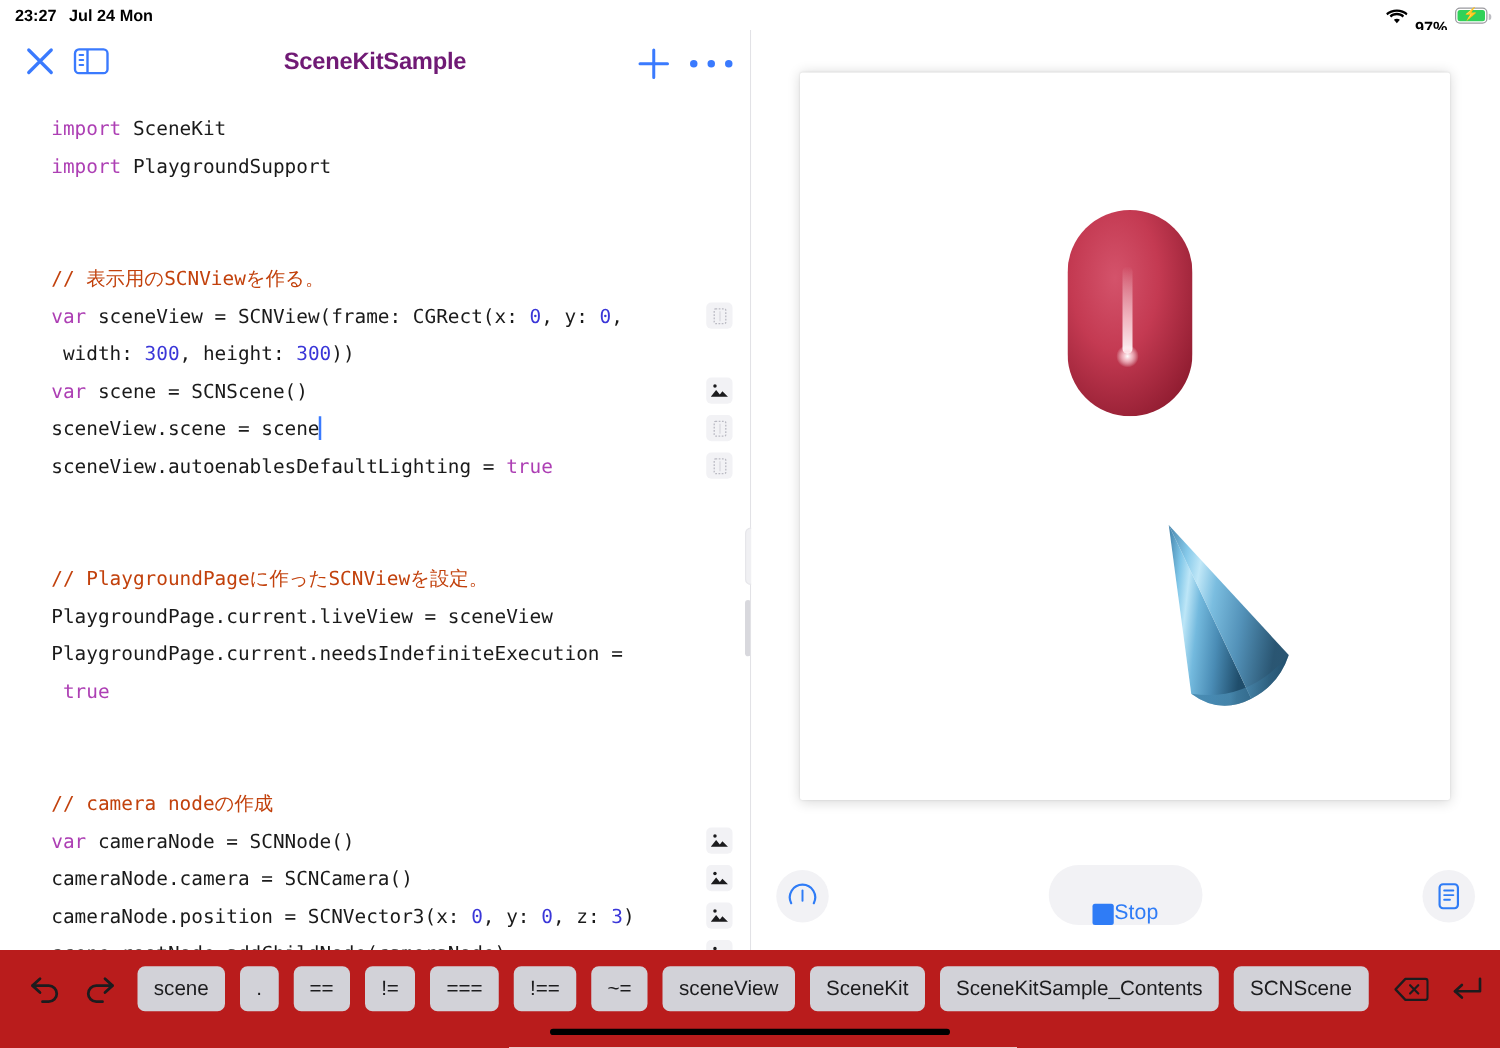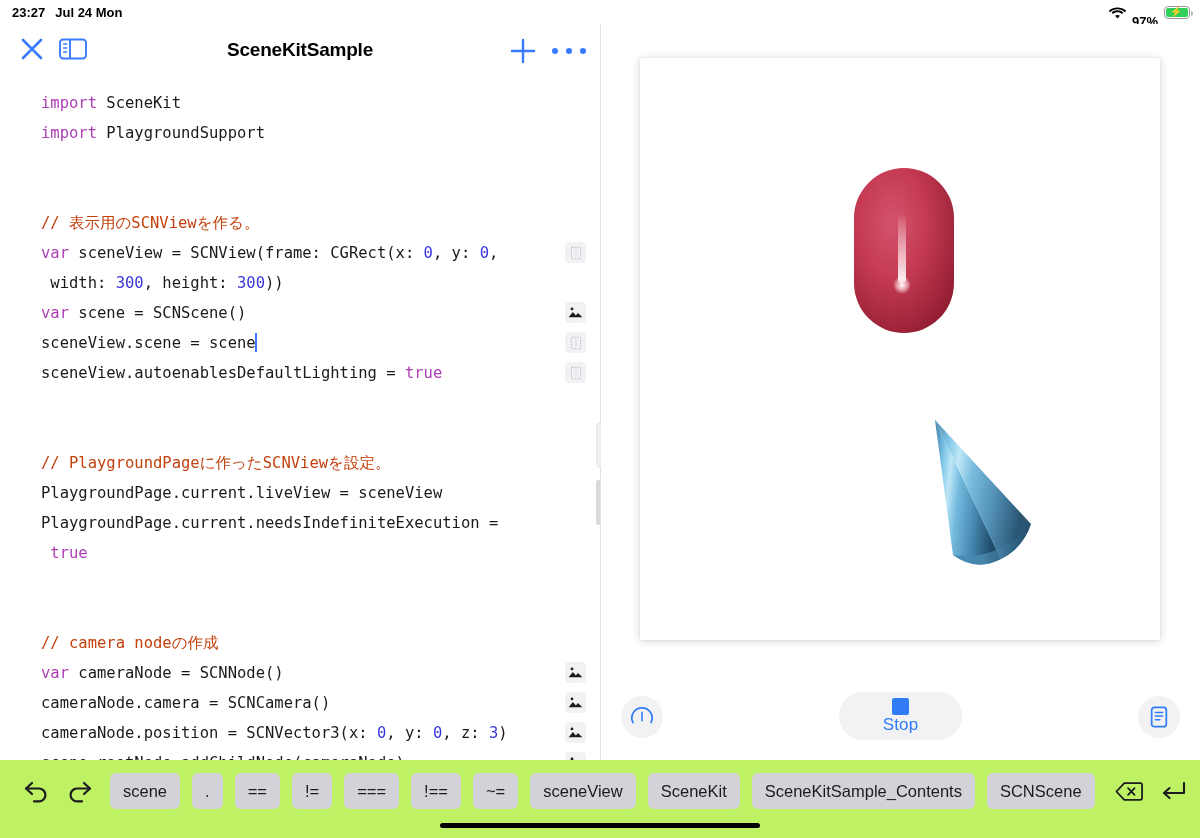--- a/index.html
+++ b/index.html
@@ -50,21 +50,21 @@
   .tb-close {
     position: absolute; left: 18px; top: 11px; width: 28px; height: 28px;
     cursor: pointer;
   }
   .tb-sidebar {
     position: absolute; left: 58px; top: 12px; width: 30px; height: 26px; cursor: pointer;
   }
   .tb-title {
     position: absolute; left: 0; top: 0; width: 600px; height: 52px;
     display: flex; align-items: center; justify-content: center;
-    font-size: 19px; font-weight: bold; color: #000000; letter-spacing: -0.2px;
+    font-size: 19px; font-weight: bold; color: #701a75; letter-spacing: -0.2px;
   }
   .tb-plus {
     position: absolute; left: 508px; top: 12px; width: 30px; height: 30px; cursor: pointer;
   }
   .tb-more {
     position: absolute; left: 552px; top: 20px; width: 34px; height: 14px;
     display: flex; align-items: center; justify-content: space-between; cursor: pointer;
   }
   .dot { width: 6px; height: 6px; border-radius: 50%; background: #3a7afe; }
 
@@ -136,31 +136,30 @@
   .lv-round-btn {
     position: absolute; width: 42px; height: 42px; border-radius: 50%;
     background: #f2f2f5; display: flex; align-items: center; justify-content: center;
     cursor: pointer;
   }
   .lv-gauge { left: 20px; top: 12px; }
   .lv-doc  { right: 20px; top: 12px; }
   .lv-stop {
     position: absolute; left: 238px; top: 8px; width: 123px; height: 48px;
     border-radius: 24px; background: #f2f2f5;
-    display: flex; align-items: center; justify-content: center; gap: 0;
+    display: flex; align-items: flex-end; justify-content: center; gap: 0;
     cursor: pointer;
-    flex-direction: column;
   }
   .stop-square { width: 17px; height: 17px; background: #2f7cf6; border-radius: 2px; }
   .stop-label { font-size: 17px; color: #2f7cf6; font-weight: normal; letter-spacing: 0.1px;}
 
   
   .kbbar {
     position: absolute; left: 0; top: 760px; width: 1200px; height: 78px;
-    background: #bef264;
+    background: #b91c1c;
     display: flex; align-items: center;
   }
   .kb-inner {
     position: absolute; left: 0; top: 0; width: 1200px; height: 62px;
     display: flex; align-items: center; gap: 0px;
   }
   .kb-icon {
     width: 44px; height: 44px; display: flex; align-items: center; justify-content: center;
     cursor: pointer; flex: none;
   }

